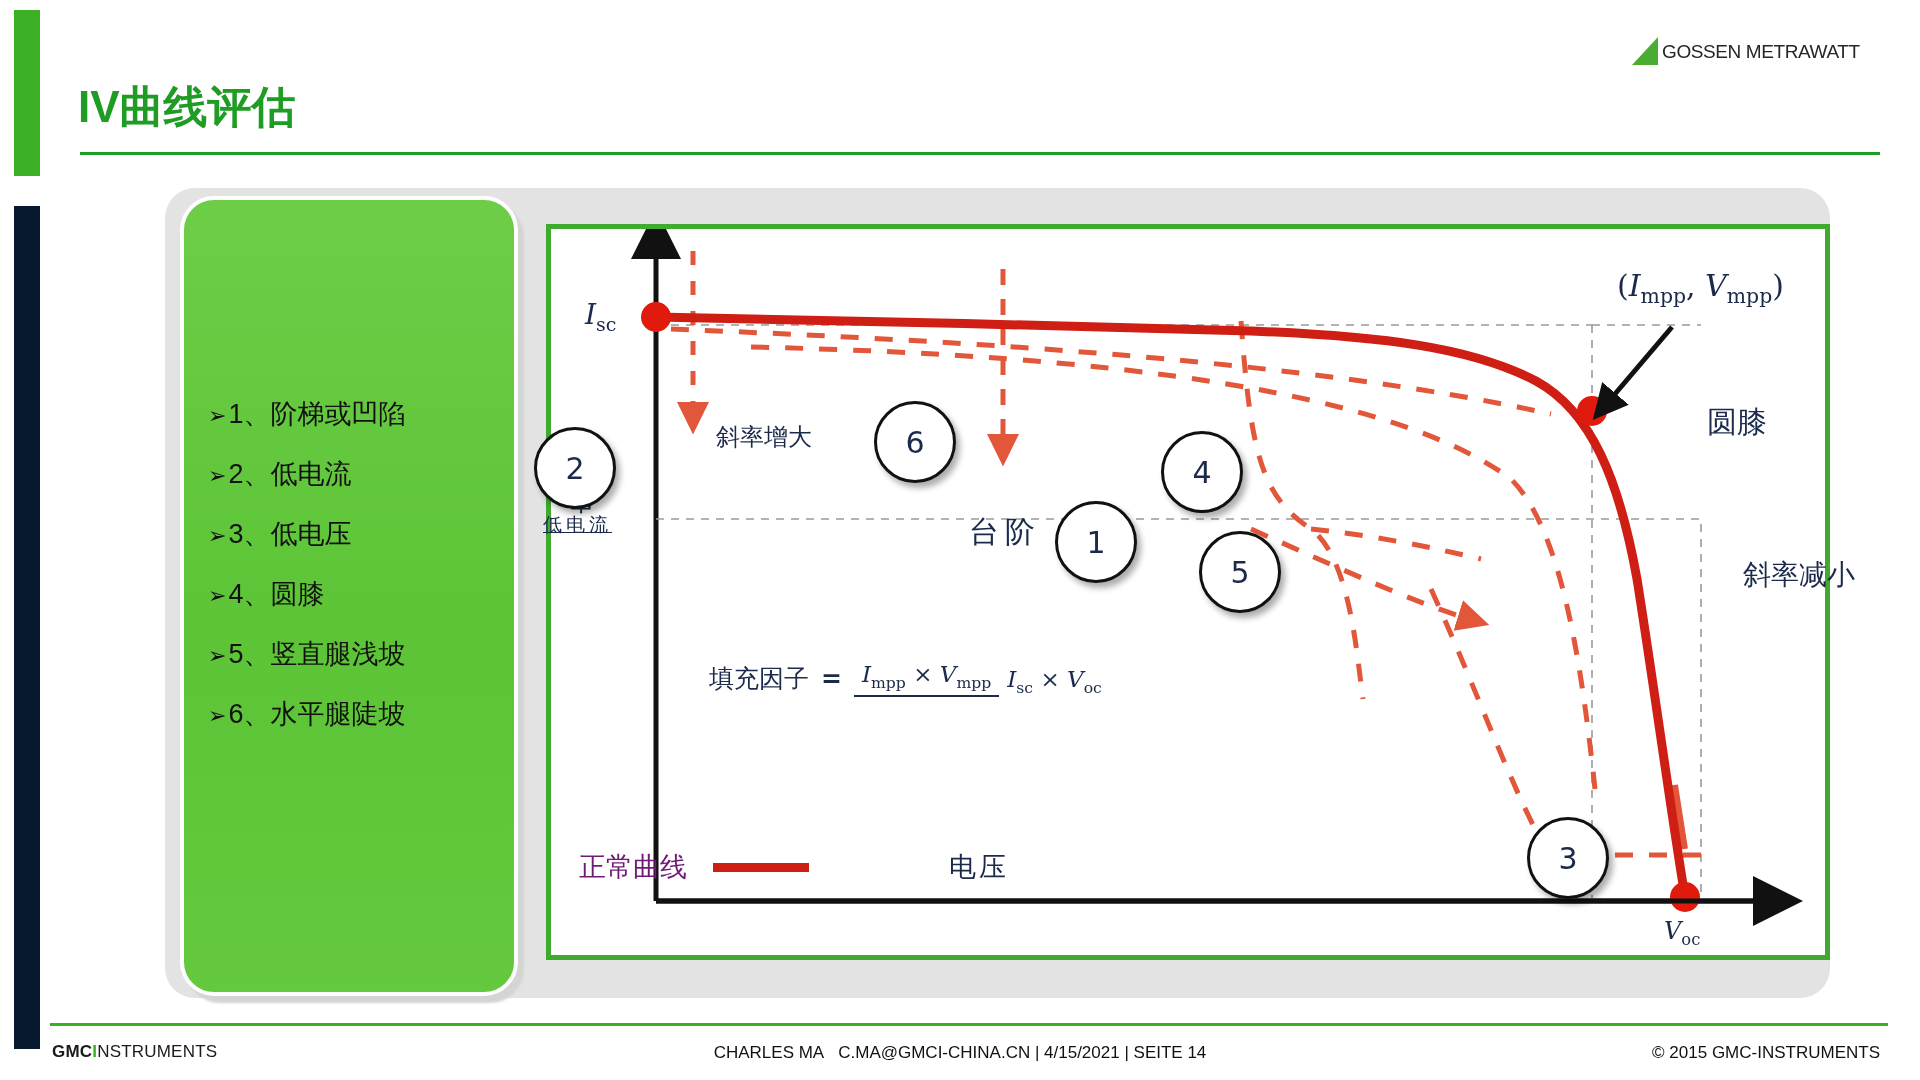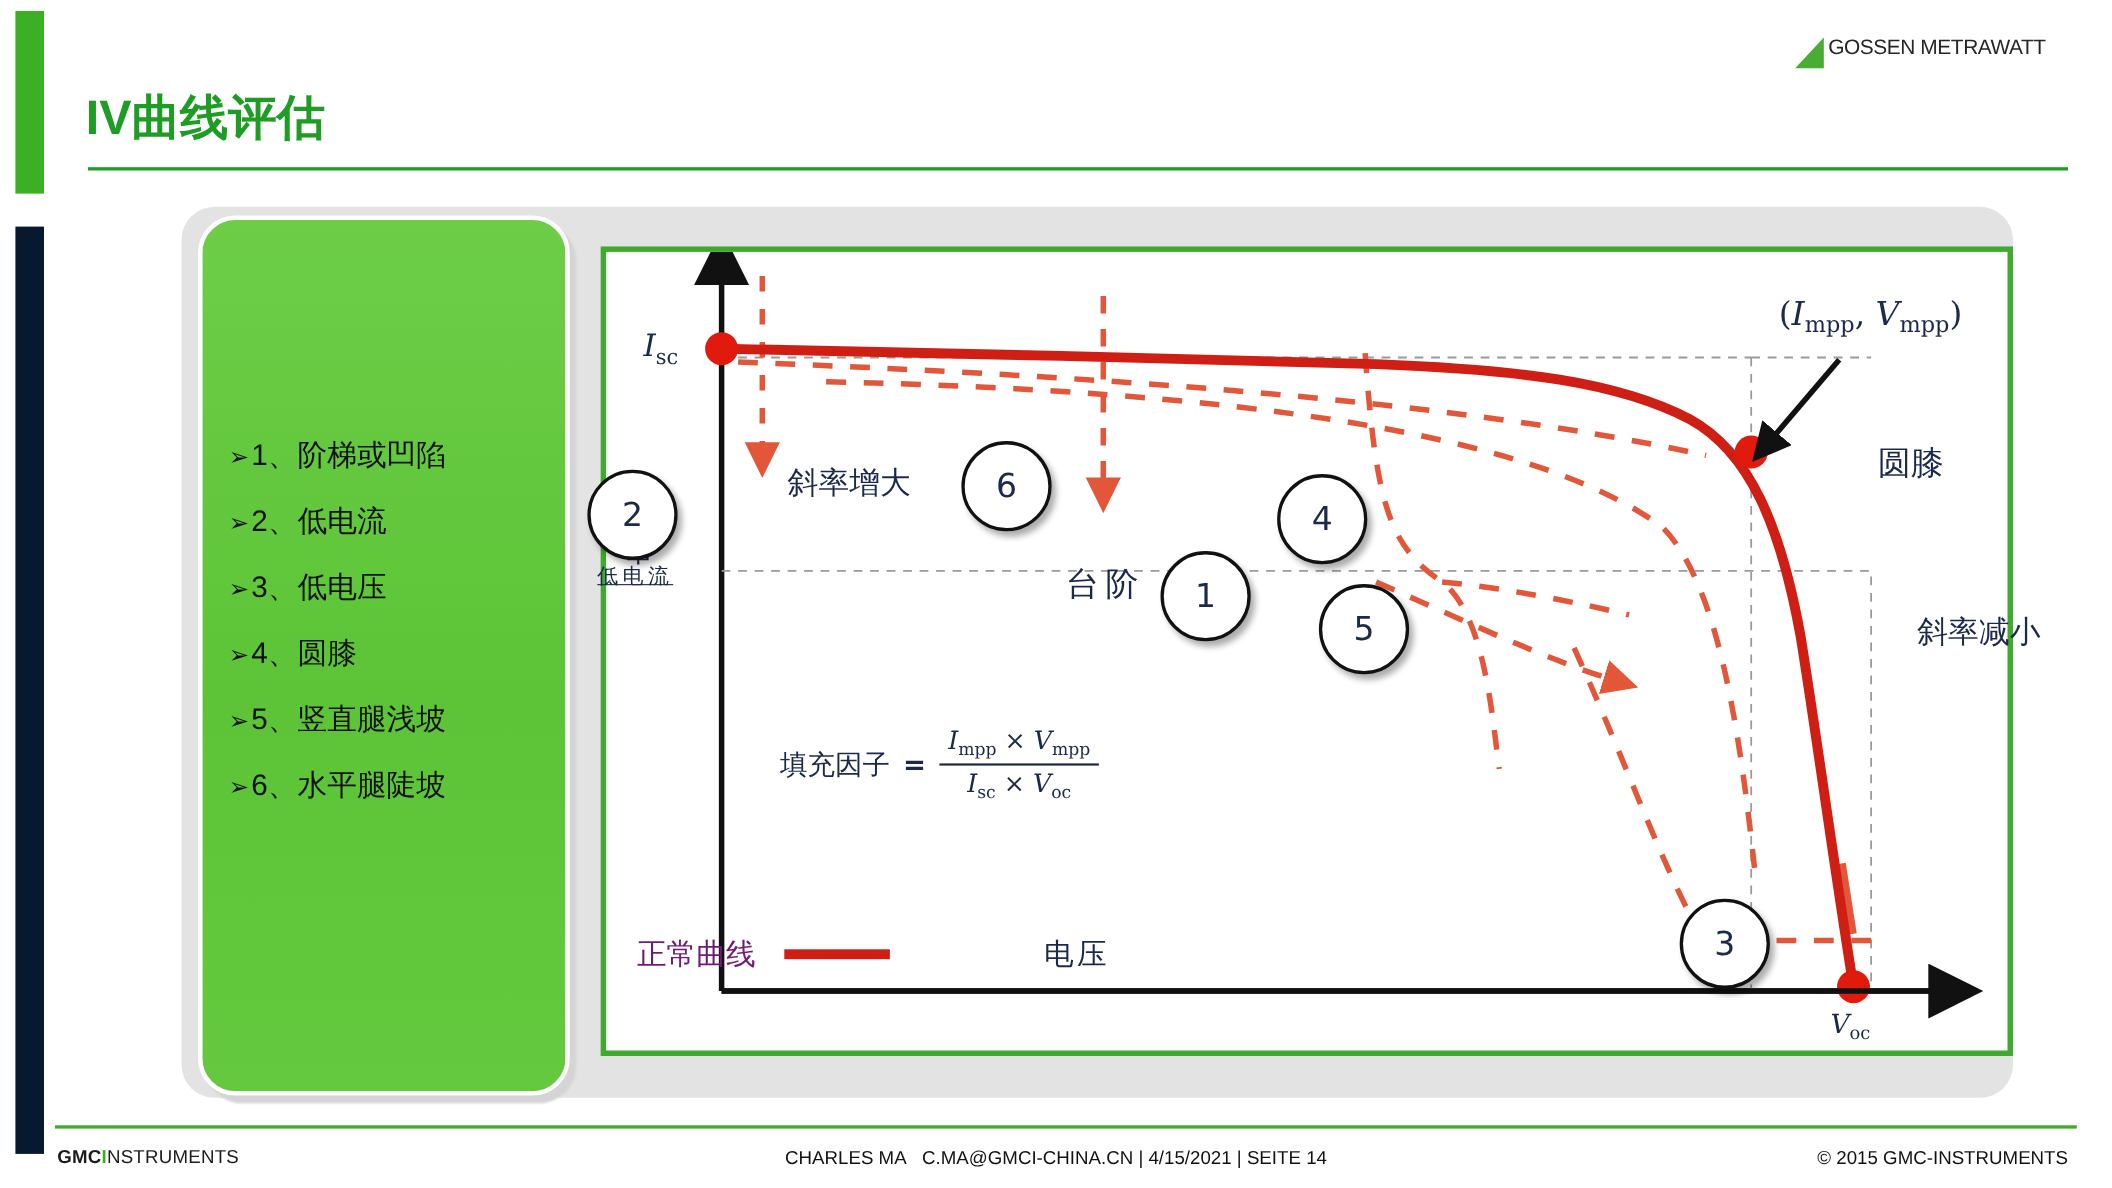--- a/index.html
+++ b/index.html
@@ -47,20 +47,21 @@
   }
 
   
   .brand {
     position: absolute;
     right: 36px; top: 34px;
     width: 252px;
   }
   .brand-row {
     display: flex;
+    align-items: center;
     height: 34px;
     margin-bottom: 8px;
     justify-content: flex-start;
   }
   .brand-tri {
     width: 0; height: 0;
     border-style: solid;
     border-width: 0 0 28px 26px;
     border-color: transparent transparent #4aad33 transparent;
     margin-right: 4px;
@@ -178,21 +179,21 @@
 
   .formula {
     position: absolute;
     left: 158px; top: 432px;
     display: flex;
     align-items: center;
     font-size: 25px;
     color: #1b2a4a;
   }
   .formula .eq { margin: 0 12px; font-weight: bold; }
-  .frac { display: inline-flex; flex-direction: column; align-items: center; }
+  .frac { display: inline-flex; flex-direction: row; align-items: center; }
   .frac .num { padding: 0 8px 3px 8px; border-bottom: 2px solid #1b2a4a; }
   .frac .den { padding: 4px 8px 0 8px; }
   .fr-txt { font-family: "DejaVu Serif", "Liberation Serif", serif; font-size: 23px; }
 
   .legend {
     position: absolute;
     left: 28px; top: 620px;
     display: flex;
     align-items: center;
     font-size: 27px;
@@ -357,21 +358,21 @@
     <div class="axis-y-label lbl-cjk">电流</div>
 
     <div class="lbl lbl-math ital" style="left:34px; top:72px; font-size:28px;">I<span class="sub">sc</span></div>
 
     <div class="lbl lbl-math ital" style="left:1113px; top:690px; font-size:24px;">V<span class="sub">oc</span></div>
 
     <div class="lbl lbl-math" style="left:1066px; top:42px; font-size:30px;">(<span class="ital">I</span><span class="sub">mpp</span>, <span class="ital">V</span><span class="sub">mpp</span>)</div>
 
     <div class="lbl lbl-cjk" style="left:1156px; top:178px; font-size:30px;">圆膝</div>
 
-    <div class="lbl lbl-cjk" style="left:165px; top:196px; font-size:28px;">斜率增大</div>
+    <div class="lbl lbl-cjk" style="left:165px; top:196px; font-size:24px;">斜率增大</div>
 
     <div class="lbl lbl-cjk" style="left:1192px; top:332px; font-size:28px;">斜率减小</div>
 
     <div class="lbl lbl-cjk" style="left:418px; top:288px; font-size:30px; letter-spacing:6px;">台阶</div>
 
     <div class="lbl lbl-cjk" style="left:-8px; top:286px; font-size:19px; letter-spacing:4px;text-decoration:underline;">低电流</div>
 
     <div class="num-circle" style="left:-17px; top:198px;">
       <span>2</span>
     </div>

